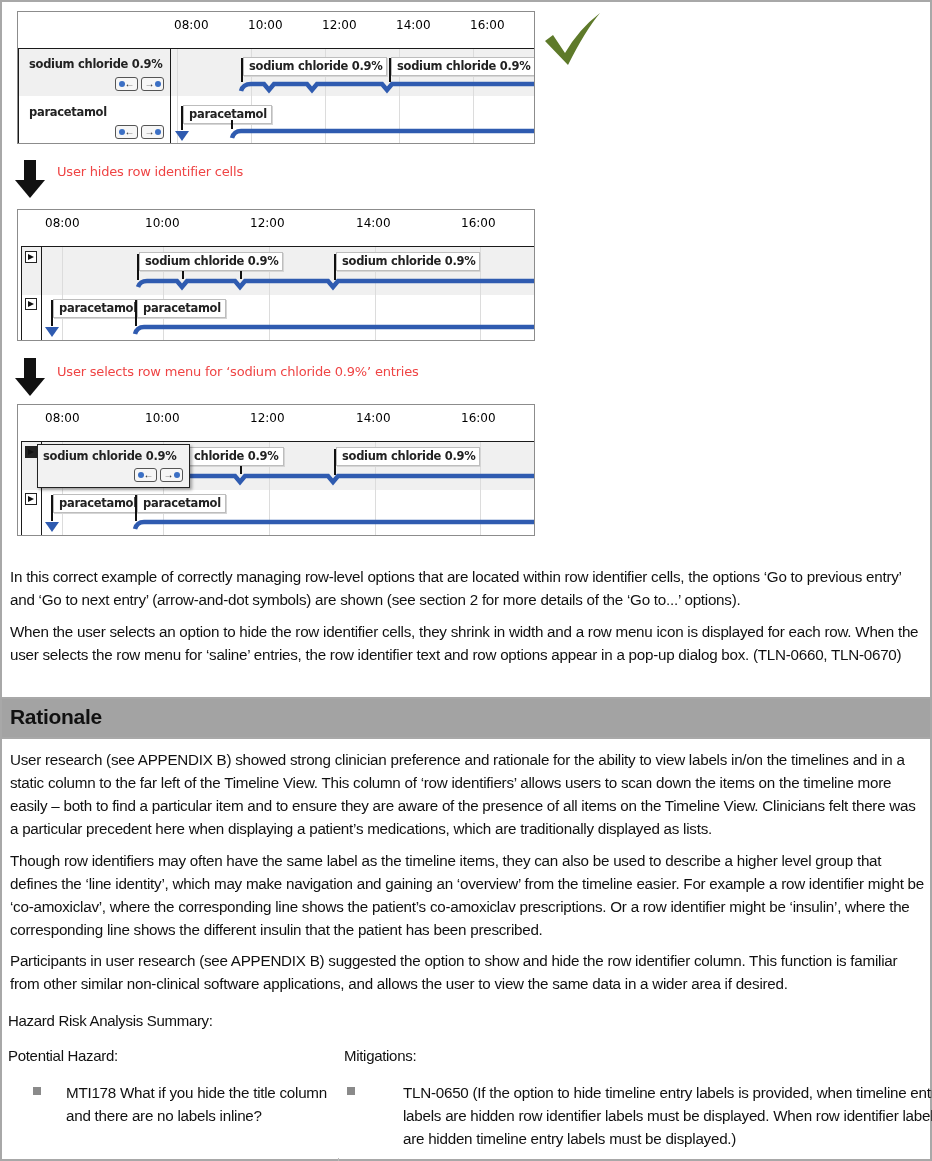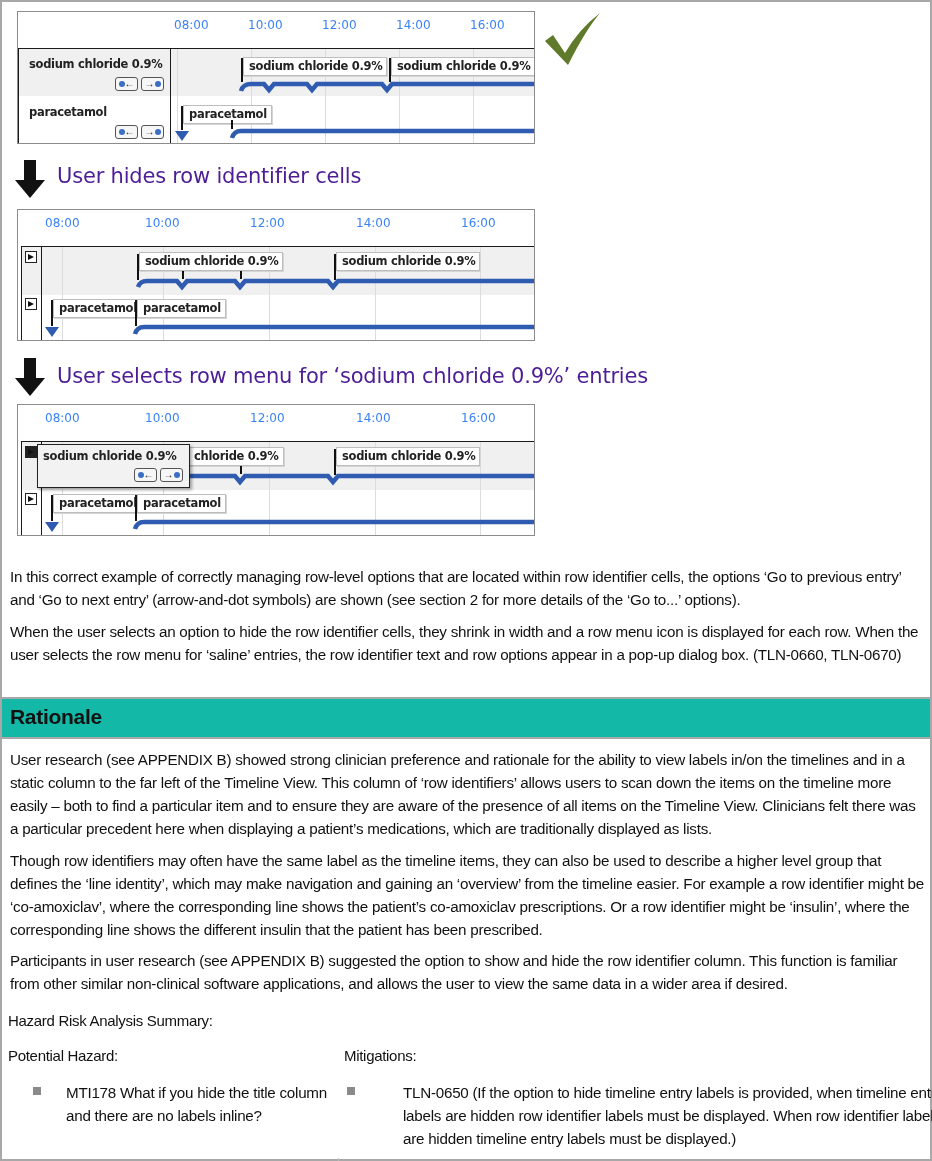--- a/index.html
+++ b/index.html
@@ -5,43 +5,43 @@
   * { box-sizing: border-box; margin: 0; padding: 0; }
   html, body { width: 932px; height: 1161px; background: #fff; overflow: hidden; }
   body { font-family: "Liberation Sans", sans-serif; color: #111; position: relative; }
 
   .page-frame { position: absolute; left: 0; top: 0; width: 932px; height: 1161px;
     border-left: 2px solid #a8a8a8; border-right: 2px solid #a8a8a8; border-bottom: 2px solid #a8a8a8; }
   .top-border { position: absolute; left: 0; top: 0; width: 932px; height: 2px; background: #a8a8a8; }
 
   
   .tl-panel { position: absolute; background: #fff; border: 1.5px solid #8c8c8c; overflow: hidden; }
-  .tl-axis { position: absolute; font-family: "DejaVu Sans", sans-serif; font-size: 12px; color: #3b82f6; }
+  .tl-axis { position: absolute; font-family: "DejaVu Sans", sans-serif; font-size: 12px; color: #000000; }
   .tl-grid { position: absolute; width: 1px; background: #dcdcdc; }
   .tl-body { position: absolute; border: 1.5px solid #1a1a1a; border-right: none; border-bottom: none; }
   .row-band { position: absolute; left: 0; right: 0; }
   .row-band.shaded { background: #f0f0f0; }
   .row-id-col { position: absolute; top: 0; bottom: 0; border-right: 1.5px solid #1a1a1a; }
   .row-id-label { position: absolute; font-family: "DejaVu Sans", sans-serif; font-weight: bold; font-size: 11.5px; color: #222; white-space: nowrap; letter-spacing: -0.3px; }
   .nav-btn { position: absolute; width: 23px; height: 14px; border: 1.3px solid #555; border-radius: 3px; background: #f6f6f6; font-size: 10px; line-height: 11px; text-align: center; color: #222; font-weight: bold; }
   .nav-btn .dot { display: inline-block; width: 6px; height: 6px; border-radius: 50%; background: #3b6fc4; vertical-align: 0; }
   .entry-label { position: absolute; font-family: "DejaVu Sans", sans-serif; font-weight: bold; font-size: 11.5px; color: #222; background: #fff; border: 1px solid #bdbdbd; padding: 1px 4px 2px 5px; white-space: nowrap; letter-spacing: -0.3px; box-shadow: 1px 1px 0 #d5d5d5; }
   .entry-tick { position: absolute; width: 2px; background: #111; }
   .menu-icon { position: absolute; width: 12px; height: 12px; border: 1.3px solid #222; background: #fff; }
   .menu-icon::after { content: ""; position: absolute; left: 2px; top: 1.5px; border-left: 6px solid #111; border-top: 3.5px solid transparent; border-bottom: 3.5px solid transparent; }
   .popup { position: absolute; background: #f2f2f2; border: 1.5px solid #222; box-shadow: 2px 2px 3px rgba(0,0,0,0.35); }
 
   .step-arrow { position: absolute; }
-  .step-caption { position: absolute; font-family: "DejaVu Sans", sans-serif; font-size: 21px; color: #4c1d95; white-space: nowrap; letter-spacing: -0.2px; }
+  .step-caption { position: absolute; font-family: "DejaVu Sans", sans-serif; font-size: 13px; color: #ef4444; white-space: nowrap; letter-spacing: -0.2px; }
 
   .checkmark { position: absolute; left: 543px; top: 11px; }
 
   
   .para { position: absolute; left: 10px; width: 914px; font-size: 15.2px; line-height: 23px; color: #111; letter-spacing: -0.25px; }
-  .section-header { position: absolute; left: 2px; width: 928px; top: 697px; height: 42px; background: #14b8a6;
+  .section-header { position: absolute; left: 2px; width: 928px; top: 697px; height: 42px; background: #a3a3a3;
     border-top: 2px solid #a8a8a8; border-bottom: 2px solid #a8a8a8; }
   .section-header span { position: absolute; left: 8px; top: 6px; font-size: 21px; font-weight: bold; letter-spacing: -0.3px; }
   .bold-label { position: absolute; font-size: 15px; font-weight: normal; letter-spacing: -0.3px; }
   .bullet { position: absolute; width: 8px; height: 8px; background: #8a8a8a; }
   .bullet-text { position: absolute; font-size: 15.2px; line-height: 23px; letter-spacing: -0.25px; }
   .col-divider { position: absolute; left: 338px; top: 1158px; width: 1px; height: 3px; background: #bbb; }
 </style>
 </head>
 <body>
 

